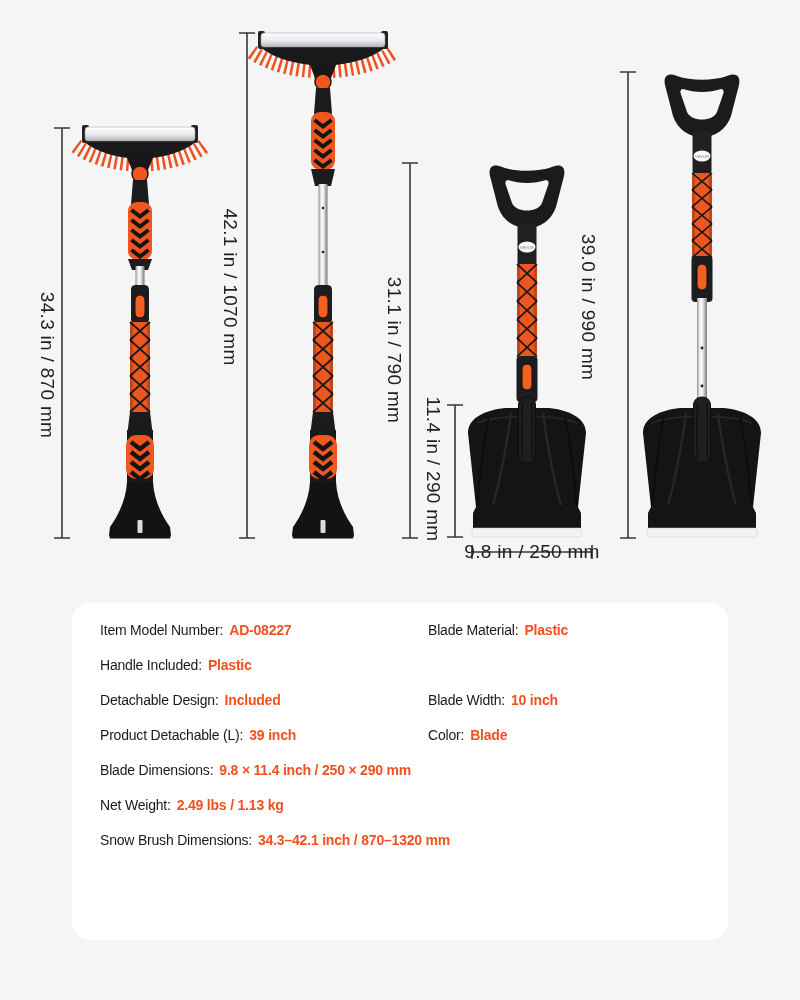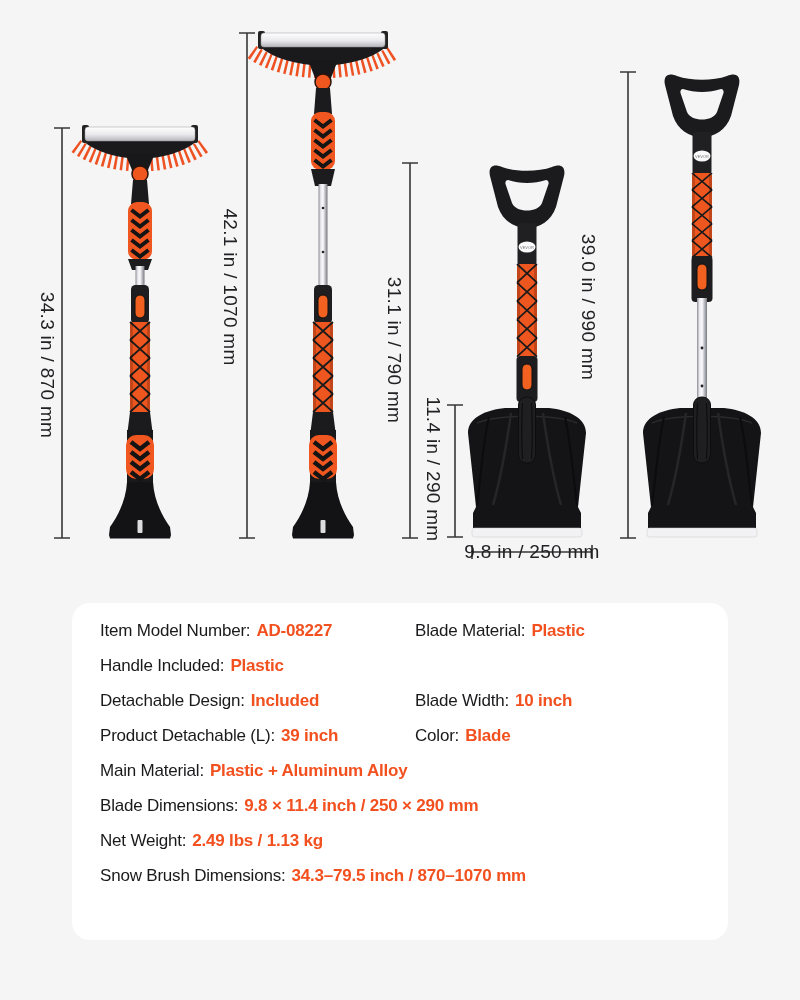--- a/index.html
+++ b/index.html
@@ -17,23 +17,23 @@
     transform:translate(-50%,-50%);
   }
   .hdim{
     position:absolute;font-size:19px;color:#212123;white-space:nowrap;
     transform:translate(-50%,-50%);letter-spacing:.3px;
   }
   .panel{
     position:absolute;left:72px;top:603px;width:656px;height:337px;
     background:#ffffff;border-radius:18px;box-sizing:border-box;padding-top:10px;
   }
-  .srow{position:relative;height:35px;line-height:35px;font-size:17px;letter-spacing:-.2px;}
+  .srow{position:relative;height:35px;line-height:35px;font-size:14px;letter-spacing:-.2px;}
   .cell{position:absolute;top:0;white-space:nowrap;}
-  .c1{left:28px;} .c2{left:343px;}
+  .c1{left:28px;} .c2{left:356px;}
   .lab{color:#1a1a1c;}
   .val{color:#f2501e;font-weight:700;margin-left:6px;}
 </style>
 </head>
 <body>
 
 <div class="stage">
   <svg width="800" height="600" viewBox="0 0 800 600">
     <defs>
       <linearGradient id="gPole" x1="0" y1="0" x2="1" y2="0">
@@ -172,24 +172,21 @@
   </div>
   <div class="srow">
     <span class="cell c1"><span class="lab">Detachable Design:</span><span class="val">Included</span></span>
     <span class="cell c2"><span class="lab">Blade Width:</span><span class="val">10 inch</span></span>
   </div>
   <div class="srow">
     <span class="cell c1"><span class="lab">Product Detachable (L):</span><span class="val">39 inch</span></span>
     <span class="cell c2"><span class="lab">Color:</span><span class="val">Blade</span></span>
   </div>
   <div class="srow">
-    <span class="cell c1"><span class="lab">Main Material:</span><span class="val">Plastic + Aluminum Alloy</span></span>
-  </div>
-  <div class="srow">
     <span class="cell c1"><span class="lab">Blade Dimensions:</span><span class="val">9.8 × 11.4 inch / 250 × 290 mm</span></span>
   </div>
   <div class="srow">
     <span class="cell c1"><span class="lab">Net Weight:</span><span class="val">2.49 lbs / 1.13 kg</span></span>
   </div>
   <div class="srow">
-    <span class="cell c1"><span class="lab">Snow Brush Dimensions:</span><span class="val">34.3–79.5 inch / 870–1070 mm</span></span>
+    <span class="cell c1"><span class="lab">Snow Brush Dimensions:</span><span class="val">34.3–42.1 inch / 870–1320 mm</span></span>
   </div>
 </div>
 
 </body></html>

